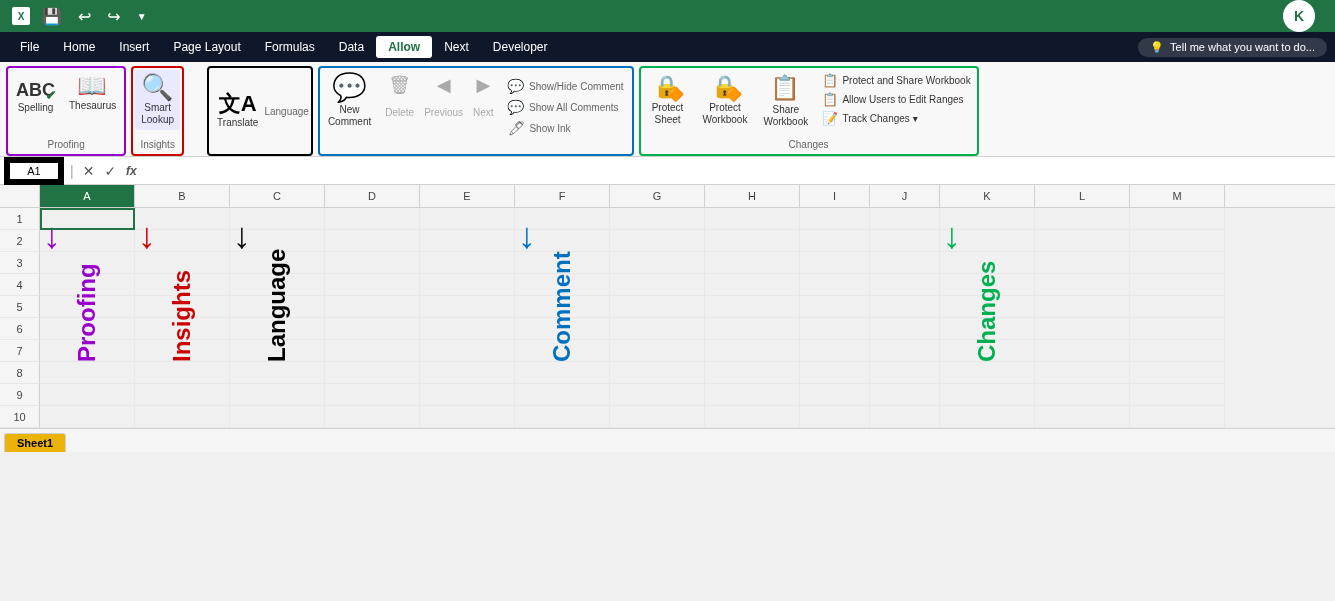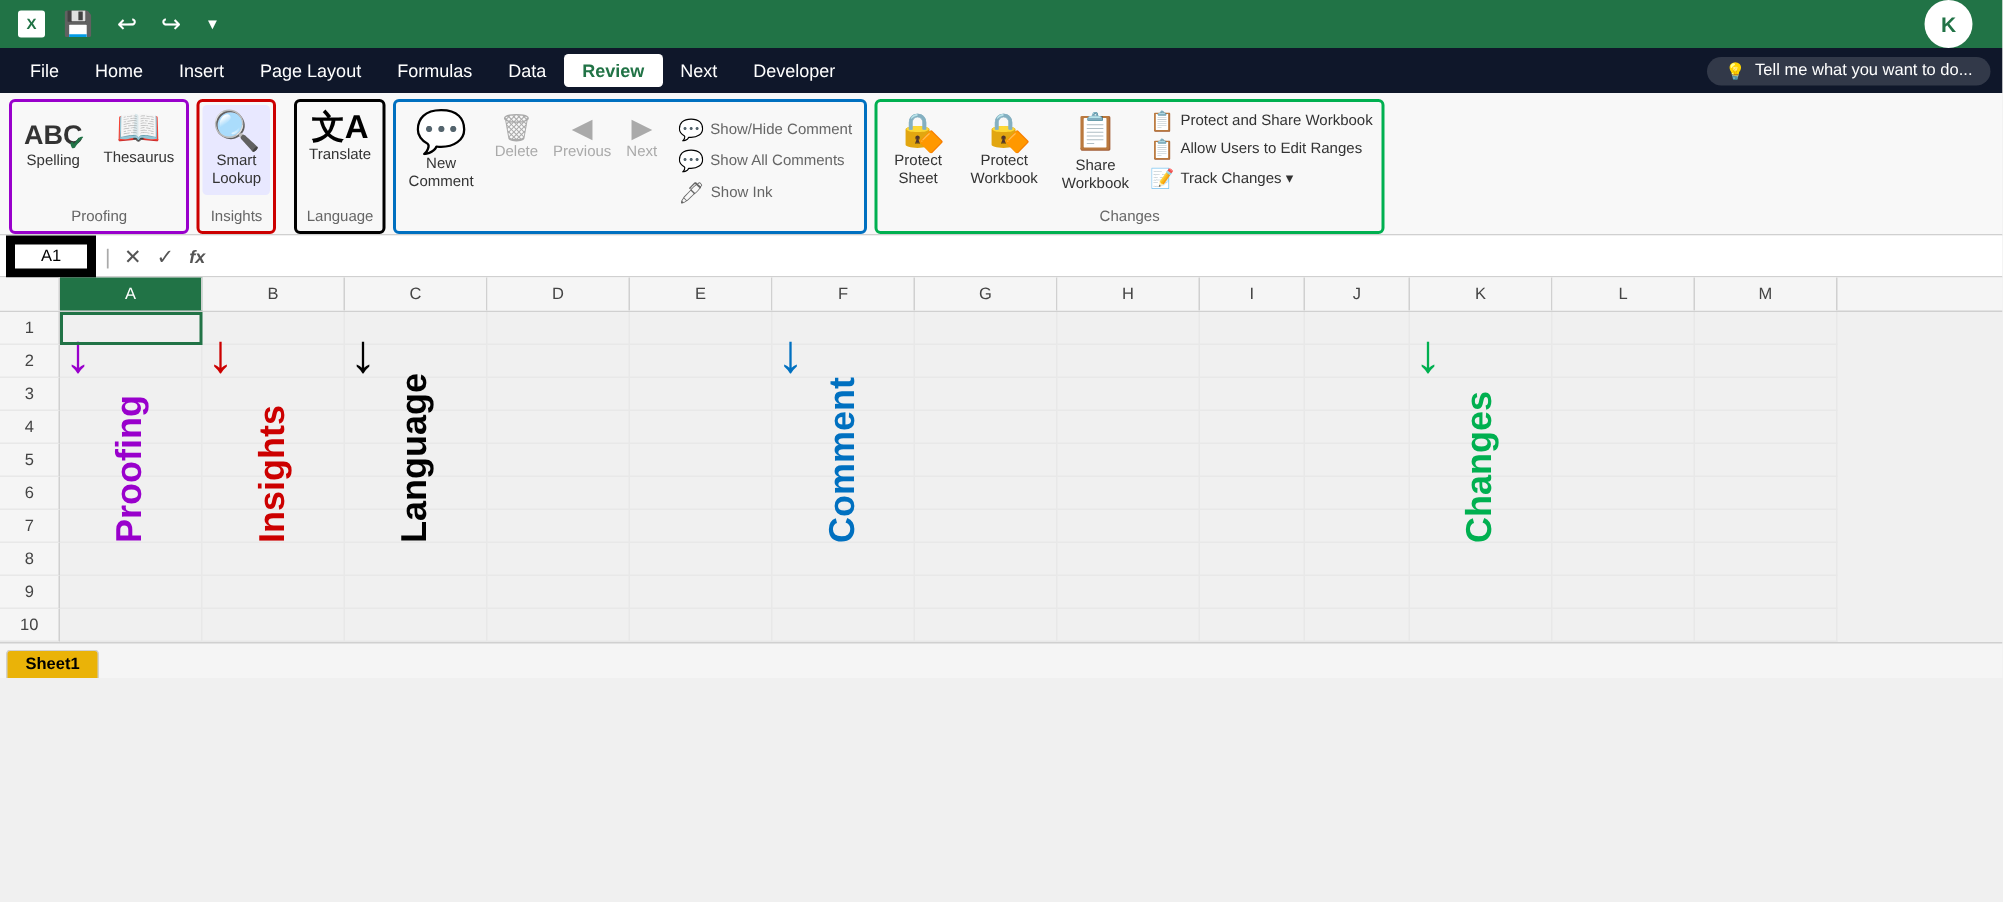--- a/index.html
+++ b/index.html
@@ -91,21 +91,21 @@
     .ribbon-btn-small {
       display: flex;
       flex-direction: column;
       align-items: center;
       padding: 2px 4px;
       cursor: pointer;
       border-radius: 3px;
       text-align: center;
     }
     .ribbon-btn-small .btn-icon-sm { font-size: 20px; line-height: 1; }
-    .ribbon-btn-small .btn-label-sm { font-size: 10px; color: #333; margin-top: 2px; }
+    .ribbon-btn-small .btn-label-sm { font-size: 10px; color: #333; margin-top: 13px; }
 
     
     .outline-purple { border: 2px solid #9900cc; border-radius: 4px; padding: 2px; }
     .outline-red { border: 2px solid #cc0000; border-radius: 4px; padding: 2px; }
     .outline-black { border: 2px solid #000000; border-radius: 4px; padding: 2px; }
     .outline-blue { border: 2px solid #0070c0; border-radius: 4px; padding: 2px; }
     .outline-green { border: 2px solid #00b050; border-radius: 4px; padding: 2px; }
 
     
     .comments-col {
@@ -285,21 +285,21 @@
   </div>
 </div>
 
 <div class="menu-bar">
   <span class="menu-item">File</span>
   <span class="menu-item">Home</span>
   <span class="menu-item">Insert</span>
   <span class="menu-item">Page Layout</span>
   <span class="menu-item">Formulas</span>
   <span class="menu-item">Data</span>
-  <span class="menu-item active">Review</span>
+  <span class="menu-item active">Allow</span>
   <span class="menu-item">Next</span>
   <span class="menu-item">Developer</span>
   <div class="tell-me">
     <span>💡</span>
     <span>Tell me what you want to do...</span>
   </div>
 </div>
 
 <div class="ribbon">
 
@@ -323,21 +323,21 @@
   <div class="outline-red" style="display:flex;flex-direction:column;align-items:center;margin-left:3px;">
     <div class="ribbon-group-items">
       <div class="ribbon-btn" style="background:#e8e8ff;">
         <div class="btn-icon" style="font-size:26px;color:#0070c0;">🔍</div>
         <div class="btn-label">Smart<br>Lookup</div>
       </div>
     </div>
     <div class="ribbon-group-label">Insights</div>
   </div>
 
-  <div class="outline-black" style="display:flex;flex-direction:column;align-items:center;margin-left:10px;">
+  <div class="outline-black" style="display:flex;flex-direction:row;align-items:center;margin-left:21px;">
     <div class="ribbon-group-items">
       <div class="ribbon-btn">
         <div class="btn-icon" style="font-size:22px;font-weight:bold;">文A</div>
         <div class="btn-label">Translate</div>
       </div>
     </div>
     <div class="ribbon-group-label">Language</div>
   </div>
 
   <div class="outline-blue" style="display:flex;flex-direction:column;align-items:center;margin-left:3px;">

